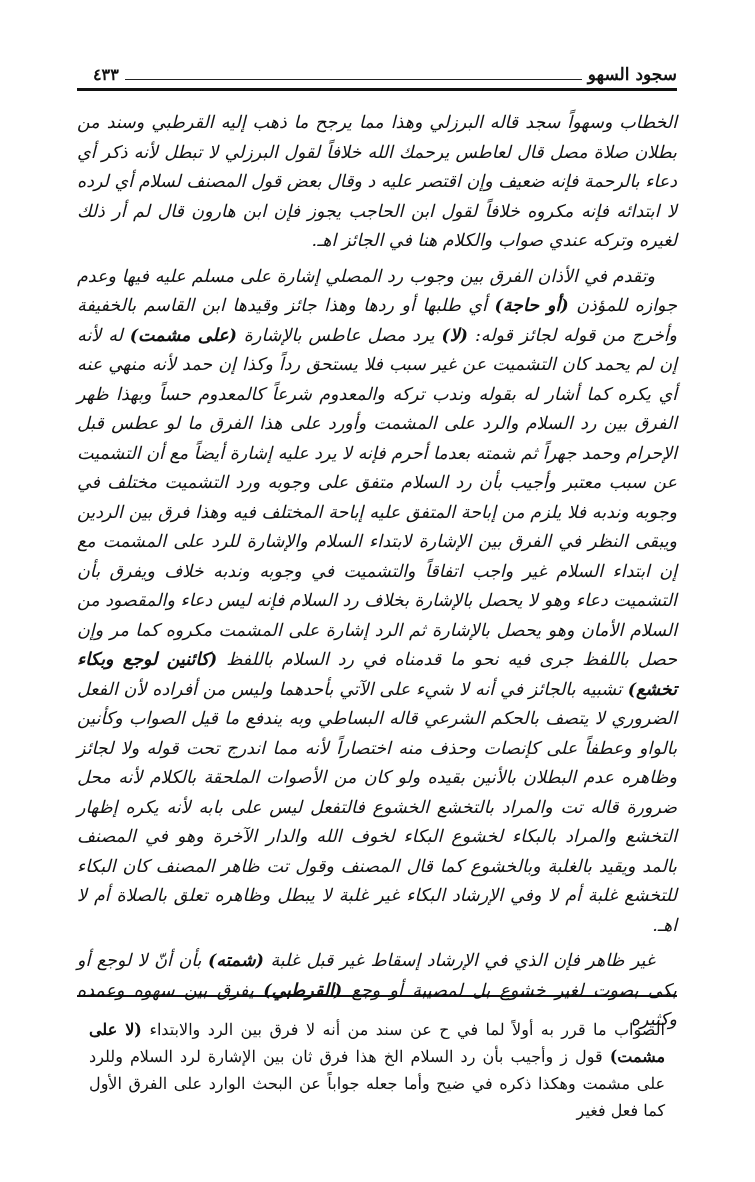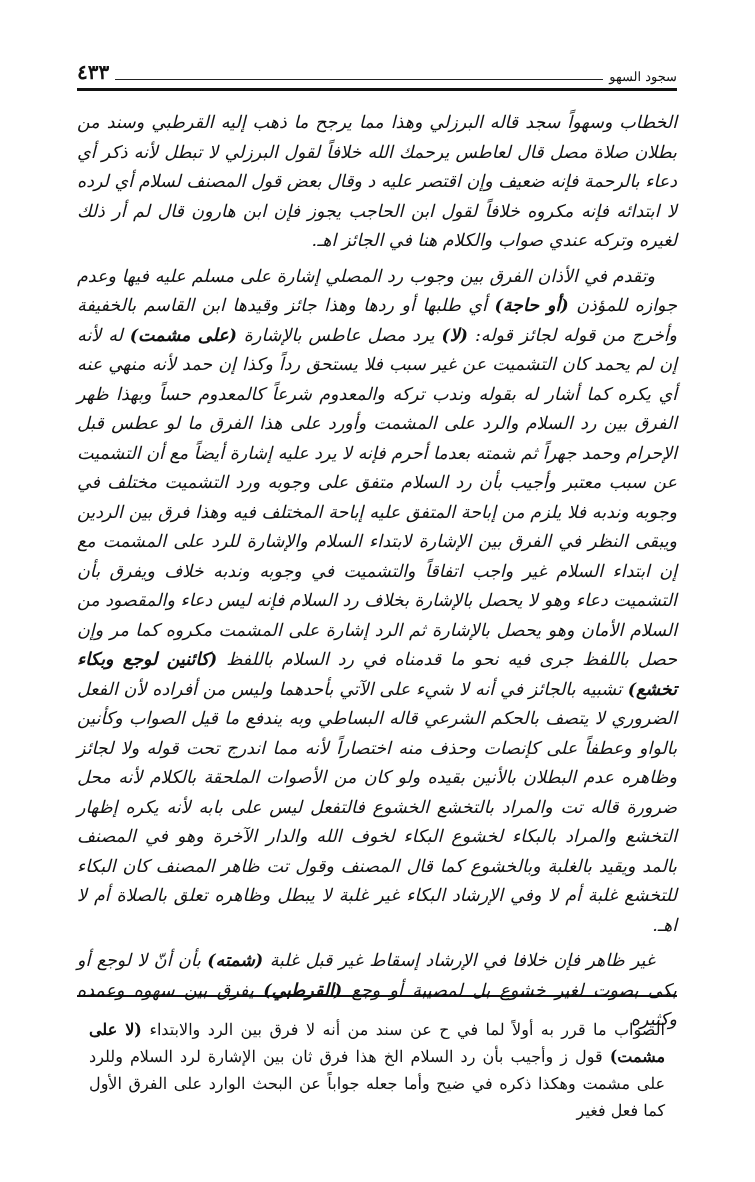--- a/index.html
+++ b/index.html
@@ -1,23 +1,23 @@
 <!DOCTYPE html>
 <html><head>
   <meta charset="utf-8">
   <style>
     html, body { margin: 0; padding: 0; background: #ffffff; }
     body { width: 755px; height: 1182px; position: relative; overflow: hidden;
            font-family: "DejaVu Serif", "Liberation Serif", serif; color: #111; }
     .page { position: absolute; left: 77px; top: 0; width: 600px; direction: rtl; }
     .header { position: absolute; top: 62px; left: 0; width: 600px; height: 22px;
               display: flex; align-items: flex-end; direction: rtl; }
-    .running-title { font-weight: normal; font-size: 13px; white-space: nowrap; padding-left: 6px; margin-top: 9px; }
+    .running-title { font-weight: bold; font-size: 17px; white-space: nowrap; padding-left: 6px; margin-top: 9px; }
     .header-line { flex: 1; border-bottom: 1px solid #222; margin-bottom: 4px; }
-    .page-number { font-weight: bold; font-size: 20px; padding-right: 6px; white-space: nowrap; }
+    .page-number { font-weight: bold; font-size: 16px; padding-right: 6px; white-space: nowrap; margin-left: 16px; }
     .header-rule { position: absolute; top: 88px; left: 0; width: 600px; height: 0;
                    border-top: 3px solid #111; }
     .body-text { position: absolute; top: 108px; left: 0; width: 600px;
                  font-size: 17.5px; line-height: 29.5px; text-align: justify;
                  text-align-last: right; }
     .body-text p { margin: 0 0 6px 0; font-style: italic; }
     .body-text p.indent { text-indent: 22px; }
     b { font-weight: bold; }
     .footnote-rule { position: absolute; top: 995px; left: 0; width: 600px; height: 0;
                      border-top: 2px solid #111; }
@@ -32,20 +32,20 @@
   <div class="header">
     <span class="running-title">سجود السهو</span>
     <span class="header-line"></span>
     <span class="page-number">٤٣٣</span>
   </div>
   <div class="header-rule"></div>
 
   <div class="body-text">
     <p>الخطاب وسهواً سجد قاله البرزلي وهذا مما يرجح ما ذهب إليه القرطبي وسند من بطلان صلاة مصل قال لعاطس يرحمك الله خلافاً لقول البرزلي لا تبطل لأنه ذكر أي دعاء بالرحمة فإنه ضعيف وإن اقتصر عليه د وقال بعض قول المصنف لسلام أي لرده لا ابتدائه فإنه مكروه خلافاً لقول ابن الحاجب يجوز فإن ابن هارون قال لم أر ذلك لغيره وتركه عندي صواب والكلام هنا في الجائز اهـ.</p>
     <p class="indent"><span>وتقدم في الأذان الفرق بين وجوب رد المصلي إشارة على مسلم عليه فيها وعدم جوازه للمؤذن </span><b>(أو حاجة)</b><span> أي طلبها أو ردها وهذا جائز وقيدها ابن القاسم بالخفيفة وأخرج من قوله لجائز قوله: </span><b>(لا)</b><span> يرد مصل عاطس بالإشارة </span><b>(على مشمت)</b><span> له لأنه إن لم يحمد كان التشميت عن غير سبب فلا يستحق رداً وكذا إن حمد لأنه منهي عنه أي يكره كما أشار له بقوله وندب تركه والمعدوم شرعاً كالمعدوم حساً وبهذا ظهر الفرق بين رد السلام والرد على المشمت وأورد على هذا الفرق ما لو عطس قبل الإحرام وحمد جهراً ثم شمته بعدما أحرم فإنه لا يرد عليه إشارة أيضاً مع أن التشميت عن سبب معتبر وأجيب بأن رد السلام متفق على وجوبه ورد التشميت مختلف في وجوبه وندبه فلا يلزم من إباحة المتفق عليه إباحة المختلف فيه وهذا فرق بين الردين ويبقى النظر في الفرق بين الإشارة لابتداء السلام والإشارة للرد على المشمت مع إن ابتداء السلام غير واجب اتفاقاً والتشميت في وجوبه وندبه خلاف ويفرق بأن التشميت دعاء وهو لا يحصل بالإشارة بخلاف رد السلام فإنه ليس دعاء والمقصود من السلام الأمان وهو يحصل بالإشارة ثم الرد إشارة على المشمت مكروه كما مر وإن حصل باللفظ جرى فيه نحو ما قدمناه في رد السلام باللفظ </span><b>(كائنين لوجع وبكاء تخشع)</b><span> تشبيه بالجائز في أنه لا شيء على الآتي بأحدهما وليس من أفراده لأن الفعل الضروري لا يتصف بالحكم الشرعي قاله البساطي وبه يندفع ما قيل الصواب وكأنين بالواو وعطفاً على كإنصات وحذف منه اختصاراً لأنه مما اندرج تحت قوله ولا لجائز وظاهره عدم البطلان بالأنين بقيده ولو كان من الأصوات الملحقة بالكلام لأنه محل ضرورة قاله تت والمراد بالتخشع الخشوع فالتفعل ليس على بابه لأنه يكره إظهار التخشع والمراد بالبكاء لخشوع البكاء لخوف الله والدار الآخرة وهو في المصنف بالمد ويقيد بالغلبة وبالخشوع كما قال المصنف وقول تت ظاهر المصنف كان البكاء للتخشع غلبة أم لا وفي الإرشاد البكاء غير غلبة لا يبطل وظاهره تعلق بالصلاة أم لا اهـ.</span></p>
-    <p class="indent"><span>غير ظاهر فإن خلافا في الإرشاد إسقاط غير قبل غلبة </span><b>(شمته)</b><span> بأن أنّ لا لوجع أو بكى بصوت لغير خشوع بل لمصيبة أو وجع </span><b>(القرطبي)</b><span> يفرق بين سهوه وعمده وكثيره</span></p>
+    <p class="indent"><span>غير ظاهر فإن الذي في الإرشاد إسقاط غير قبل غلبة </span><b>(شمته)</b><span> بأن أنّ لا لوجع أو بكى بصوت لغير خشوع بل لمصيبة أو وجع </span><b>(القرطبي)</b><span> يفرق بين سهوه وعمده وكثيره</span></p>
   </div>
 
   <div class="footnote-rule"></div>
   <div class="footnotes">
     <p><span>الصواب ما قرر به أولاً لما في ح عن سند من أنه لا فرق بين الرد والابتداء </span><b>(لا على مشمت)</b><span> قول ز وأجيب بأن رد السلام الخ هذا فرق ثان بين الإشارة لرد السلام وللرد على مشمت وهكذا ذكره في ضيح وأما جعله جواباً عن البحث الوارد على الفرق الأول كما فعل فغير</span></p>
   </div>
 </div>
 
 </body></html>

